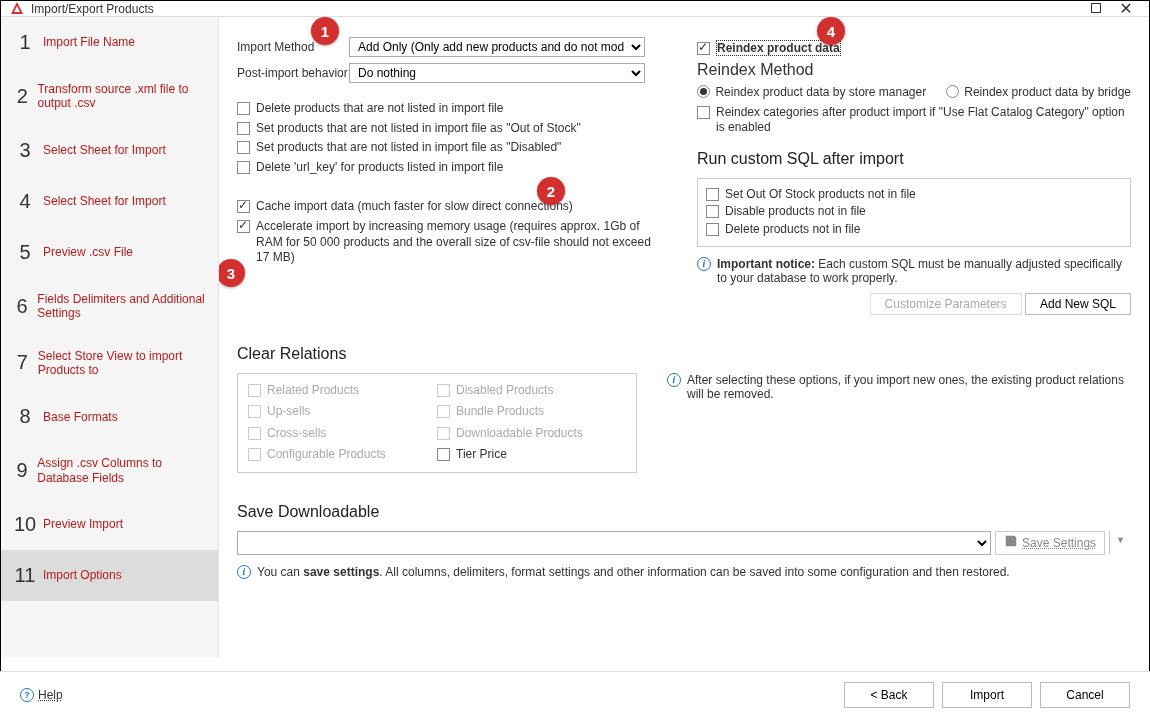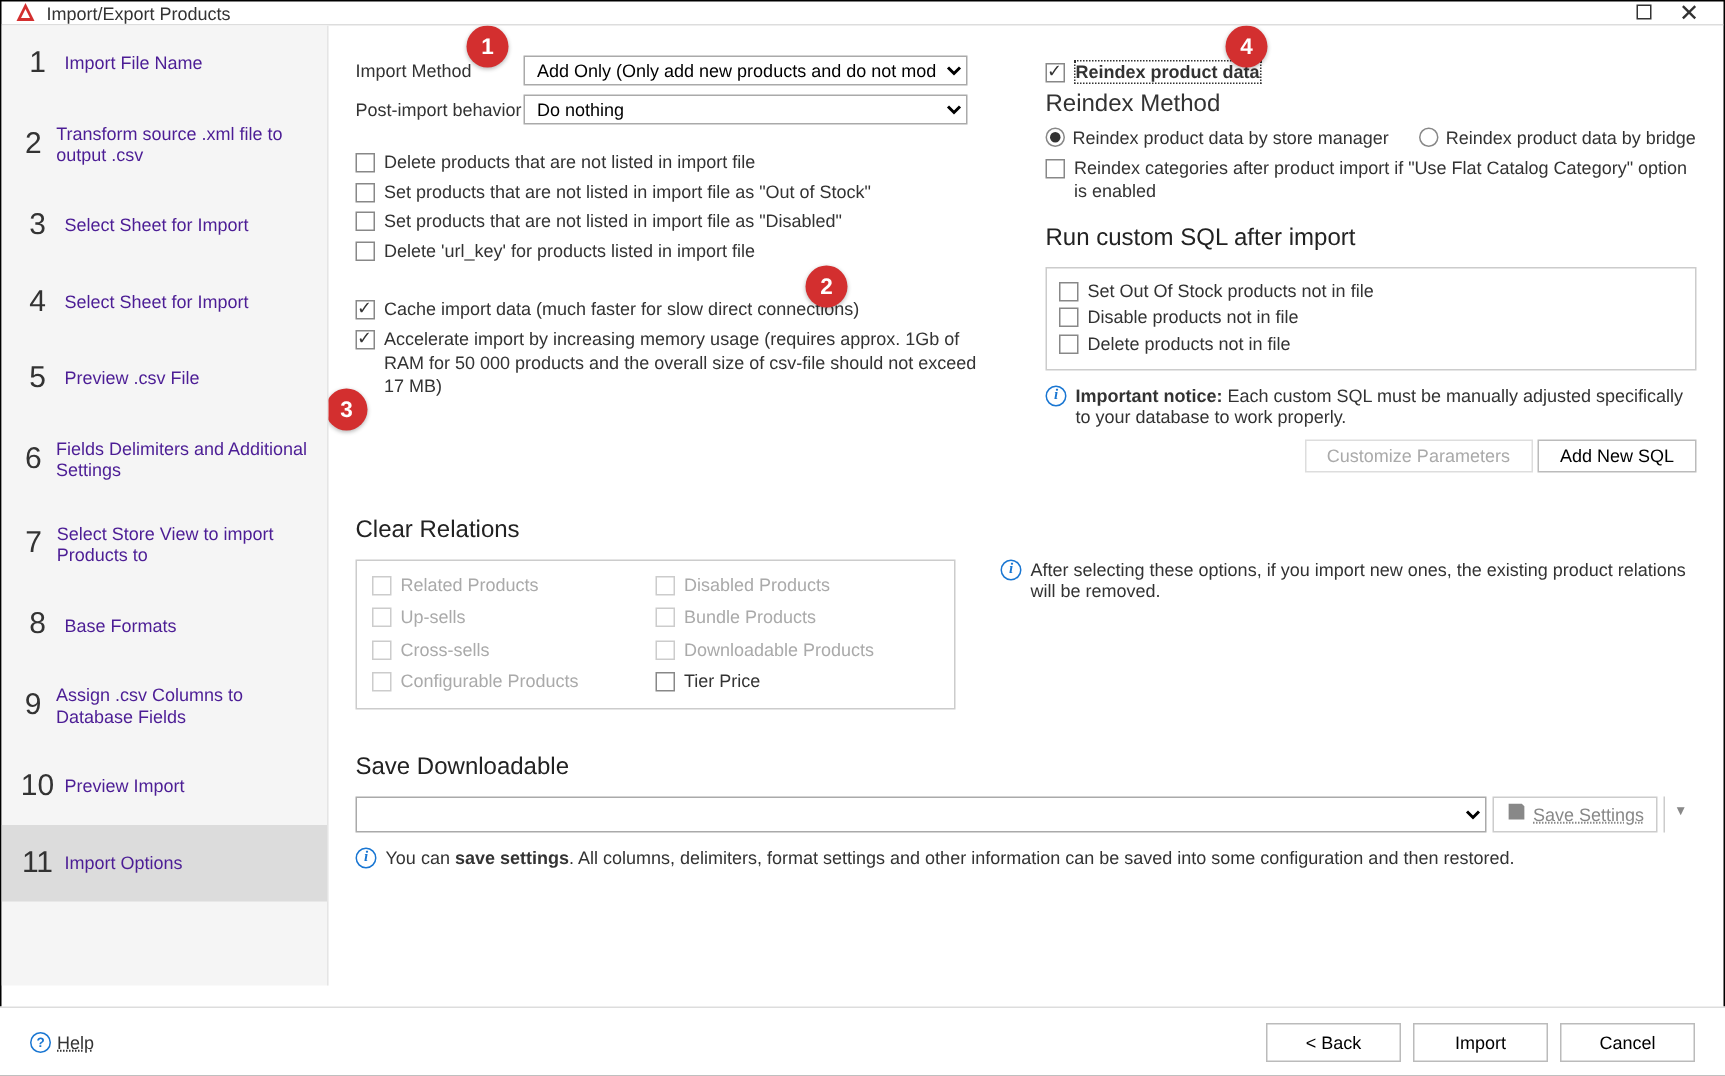--- a/index.html
+++ b/index.html
@@ -7,36 +7,36 @@
 .titlebar { height: 16px; display: flex; align-items: center; padding: 0 8px; border-bottom: 1px solid #ddd; }
 .titlebar .icon { width: 16px; height: 16px; margin-right: 6px; }
 .titlebar .title { flex: 1; font-size: 12px; }
 .titlebar .winbtn { width: 30px; text-align: center; font-size: 13px; cursor: pointer; }
 .winbox { width:10px; height:10px; border:1px solid #333; display:inline-block; }
 .container { display: flex; height: 640px; }
 .sidebar { width: 218px; background: #f5f5f5; border-right: 1px solid #e5e5e5; overflow:hidden;}
 .step { display: flex; align-items: center; padding: 14px 10px; cursor: pointer; }
 .step.active { background: #dcdcdc; }
 .step .num { font-size: 20px; width: 28px; text-align: center; color: #333; }
-.step .lbl { font-size: 12px; line-height: 1.2; color: #4c1d95; padding-left:4px;}
+.step .lbl { font-size: 12px; line-height: 1.2; color: #b91c1c; padding-left:4px;}
 .content { flex: 1; padding: 20px 18px 0 18px; position: relative; overflow:hidden;}
 .row { display: flex; align-items: center; margin-bottom: 6px; }
 .lblw { width: 112px; font-size: 12px; }
 select, input[type=text] { border: 1px solid #aaa; font-size: 12px; height: 20px; padding: 0 4px; background:#fff;}
 .sel-method { width: 296px; }
 .sel-behavior { width: 296px; }
 .cb { display: flex; align-items: flex-start; margin: 4px 0; }
 .cb input { margin-right: 6px; margin-top:1px; appearance:none; width:13px; height:13px; border:1px solid #888; background:#fff; cursor:pointer; flex-shrink:0; position:relative;}
 .cb input:checked::after { content:"✓"; position:absolute; top:-3px; left:0px; font-size:12px; color:#333;}
 .cb label { font-size: 12px; line-height:1.3;}
 .two-col { display: flex; gap: 30px; }
 .left-col { width: 430px; }
 .right-col { flex: 1; }
 .section-head { font-size: 16px; font-weight: normal; margin: 14px 0 10px 0; color:#222;}
-.radio-row { display: flex; align-items: center; gap: 20px; margin: 6px 0;}
+.radio-row { display: flex; align-items: center; gap: 20px; margin: 6px 0; justify-content: flex-end;}
 .radio-opt { display: flex; align-items: center; font-size: 12px; gap:5px; cursor:pointer;}
 .radio-opt input { appearance:none; width:13px; height:13px; border:1px solid #888; border-radius:50%; position:relative; cursor:pointer;}
 .radio-opt input:checked::after { content:""; width:7px; height:7px; background:#333; border-radius:50%; position:absolute; top:2px; left:2px;}
 .sql-box { border:1px solid #ccc; padding:6px 8px; margin-top:8px;}
 .sql-box .cb { margin:2px 0;}
 .info-row { display:flex; align-items:flex-start; gap:6px; font-size:12px; margin-top:10px;}
 .info-icon { width:14px; height:14px; border:1.5px solid #1976d2; border-radius:50%; display:inline-flex; align-items:center; justify-content:center; color:#1976d2; font-size:10px; font-weight:bold; flex-shrink:0; font-style:italic; font-family:serif;}
 .btn { border:1px solid #bbb; background:#fff; padding:3px 14px; font-size:12px; cursor:pointer;}
 .btn.disabled { color:#aaa; border-color:#ddd; cursor:default;}
 .btn-row-right { text-align:right; margin-top:8px;}

